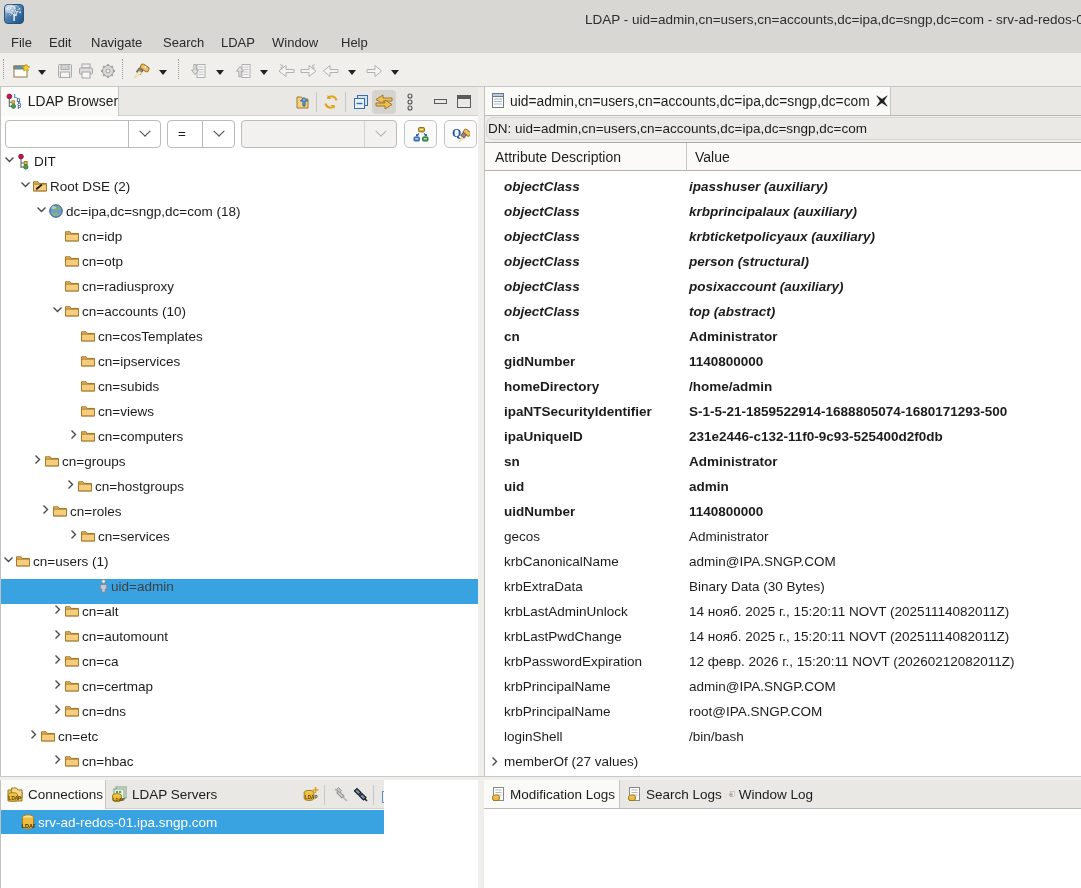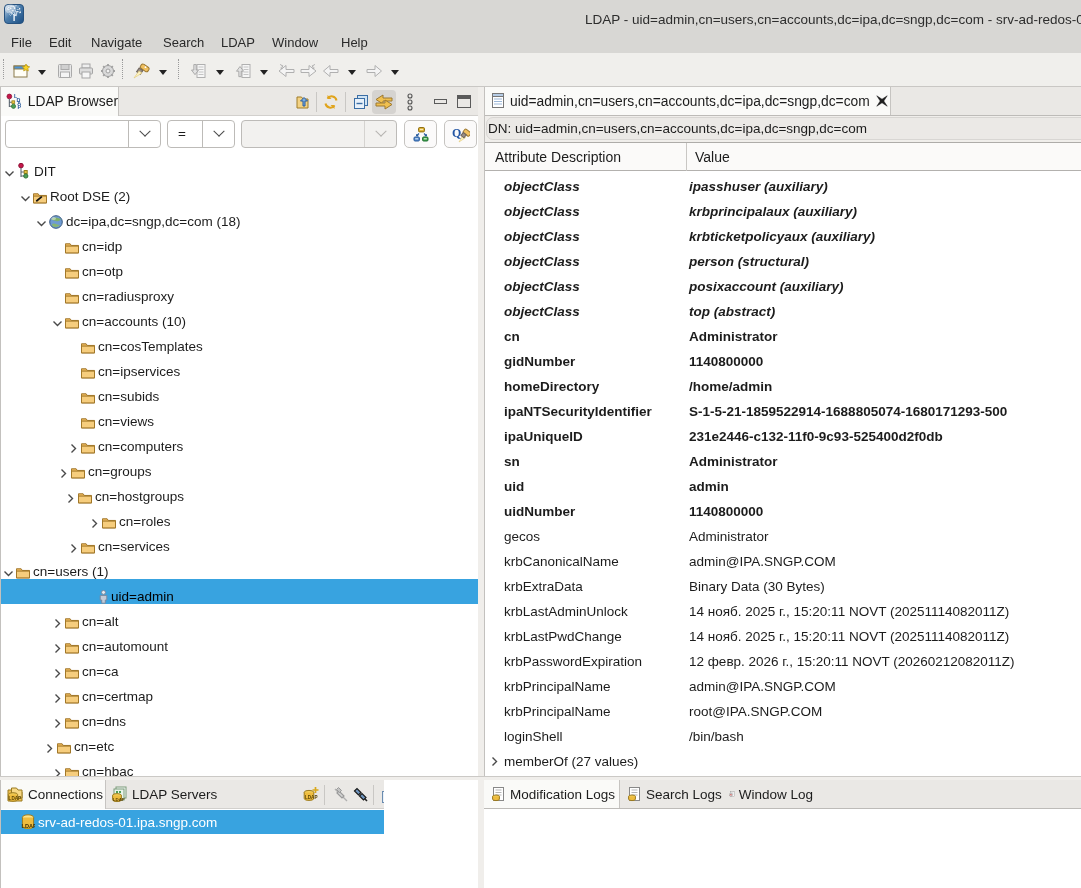--- a/index.html
+++ b/index.html
@@ -20,22 +20,22 @@
 .tab.active{background:#fafaf8;border-right:1px solid #c6c4c1}
 
 #lview{left:0;top:87px;width:478px;height:689px;border-left:1px solid #c3c1be;overflow:hidden}
 #ltabs{left:0;top:0;width:478px;height:29px;border-bottom:0}
 #lfilter{left:0;top:29px;width:478px;height:38px;background:#fff}
 .combo{position:absolute;top:4px;height:28px;background:#fff;border:1px solid #bdbbb8;border-radius:4px}
 .cbtn{position:absolute;right:0;top:0;height:100%;width:32px;border-left:1px solid #bdbbb8;display:flex;align-items:center;justify-content:center}
 .chev-d{width:8px;height:8px;border-right:1.4px solid #4a4a4a;border-bottom:1.4px solid #4a4a4a;transform:rotate(45deg) translate(-2px,-2px)}
 .fbtn{position:absolute;top:4px;width:33px;height:28px;background:#fbfafa;border:1px solid #c6c4c1;border-radius:5px;display:flex;align-items:center;justify-content:center}
 #ltree{left:0;top:67px;width:478px;height:622px;overflow:hidden}
-.trow{position:relative;height:25px;display:flex;align-items:flex-end;white-space:nowrap}
-.trow.sel{background:#38a3e0;color:#000000}
+.trow{position:relative;height:25px;display:flex;align-items:flex-start;white-space:nowrap}
+.trow.sel{background:#38a3e0;color:#404040}
 .trow.sel .ticon{width:12px;flex:0 0 12px;margin-right:2px}
 .tchev{display:inline-flex;width:15px;flex:0 0 15px;justify-content:center;align-items:center}
 .ticon{display:inline-flex;width:14px;flex:0 0 14px;justify-content:center;align-items:center;margin-right:3px}
 
 #vsash{left:478px;top:87px;width:6px;height:801px;background:#f0eeeb}
 #hsash{left:0;top:776px;width:1081px;height:4px;background:#f0eeeb;border-top:1px solid #cbc9c6}
 
 #rview{left:484px;top:87px;width:597px;height:689px;border-left:1px solid #c3c1be;overflow:hidden}
 #rtabs{left:0;top:0;width:597px;height:29px}
 #dnbar{left:0;top:29px;width:597px;height:27px;background:#f0eeeb;border-bottom:1px solid #aeaca9}
@@ -421,21 +421,21 @@
           </svg>
         </span>
         <span class="ticon">
           <svg width="15" height="13" viewBox="0 0 15 13">
             <path d="M0.5 2.5 h5 l1.2 1.8 h7.8 v8 h-14z" fill="#eeb95e" stroke="#9c7224"></path>
             <path d="M0.5 5 h14 v7.3 h-14z" fill="#f6cd7d" stroke="#9c7224"></path>
           </svg>
         </span>
         <span>cn=computers</span>
       </div>
-      <div class="trow" style="padding-left:55px">
+      <div class="trow" style="padding-left:29px">
         <span class="tchev">
           <svg width="11" height="11" viewBox="0 0 11 11">
             <path d="M3.5 1.5 L7.5 5.5 L3.5 9.5" fill="none" stroke="#4a4a4a" stroke-width="1.4"></path>
           </svg>
         </span>
         <span class="ticon">
           <svg width="15" height="13" viewBox="0 0 15 13">
             <path d="M0.5 2.5 h5 l1.2 1.8 h7.8 v8 h-14z" fill="#eeb95e" stroke="#9c7224"></path>
             <path d="M0.5 5 h14 v7.3 h-14z" fill="#f6cd7d" stroke="#9c7224"></path>
           </svg>
@@ -449,21 +449,21 @@
           </svg>
         </span>
         <span class="ticon">
           <svg width="15" height="13" viewBox="0 0 15 13">
             <path d="M0.5 2.5 h5 l1.2 1.8 h7.8 v8 h-14z" fill="#eeb95e" stroke="#9c7224"></path>
             <path d="M0.5 5 h14 v7.3 h-14z" fill="#f6cd7d" stroke="#9c7224"></path>
           </svg>
         </span>
         <span>cn=hostgroups</span>
       </div>
-      <div class="trow" style="padding-left:86px">
+      <div class="trow" style="padding-left:37px">
         <span class="tchev">
           <svg width="11" height="11" viewBox="0 0 11 11">
             <path d="M3.5 1.5 L7.5 5.5 L3.5 9.5" fill="none" stroke="#4a4a4a" stroke-width="1.4"></path>
           </svg>
         </span>
         <span class="ticon">
           <svg width="15" height="13" viewBox="0 0 15 13">
             <path d="M0.5 2.5 h5 l1.2 1.8 h7.8 v8 h-14z" fill="#eeb95e" stroke="#9c7224"></path>
             <path d="M0.5 5 h14 v7.3 h-14z" fill="#f6cd7d" stroke="#9c7224"></path>
           </svg>
@@ -571,21 +571,21 @@
           </svg>
         </span>
         <span class="ticon">
           <svg width="15" height="13" viewBox="0 0 15 13">
             <path d="M0.5 2.5 h5 l1.2 1.8 h7.8 v8 h-14z" fill="#eeb95e" stroke="#9c7224"></path>
             <path d="M0.5 5 h14 v7.3 h-14z" fill="#f6cd7d" stroke="#9c7224"></path>
           </svg>
         </span>
         <span>cn=dns</span>
       </div>
-      <div class="trow" style="padding-left:41px">
+      <div class="trow" style="padding-left:25px">
         <span class="tchev">
           <svg width="11" height="11" viewBox="0 0 11 11">
             <path d="M3.5 1.5 L7.5 5.5 L3.5 9.5" fill="none" stroke="#4a4a4a" stroke-width="1.4"></path>
           </svg>
         </span>
         <span class="ticon">
           <svg width="15" height="13" viewBox="0 0 15 13">
             <path d="M0.5 2.5 h5 l1.2 1.8 h7.8 v8 h-14z" fill="#eeb95e" stroke="#9c7224"></path>
             <path d="M0.5 5 h14 v7.3 h-14z" fill="#f6cd7d" stroke="#9c7224"></path>
           </svg>

